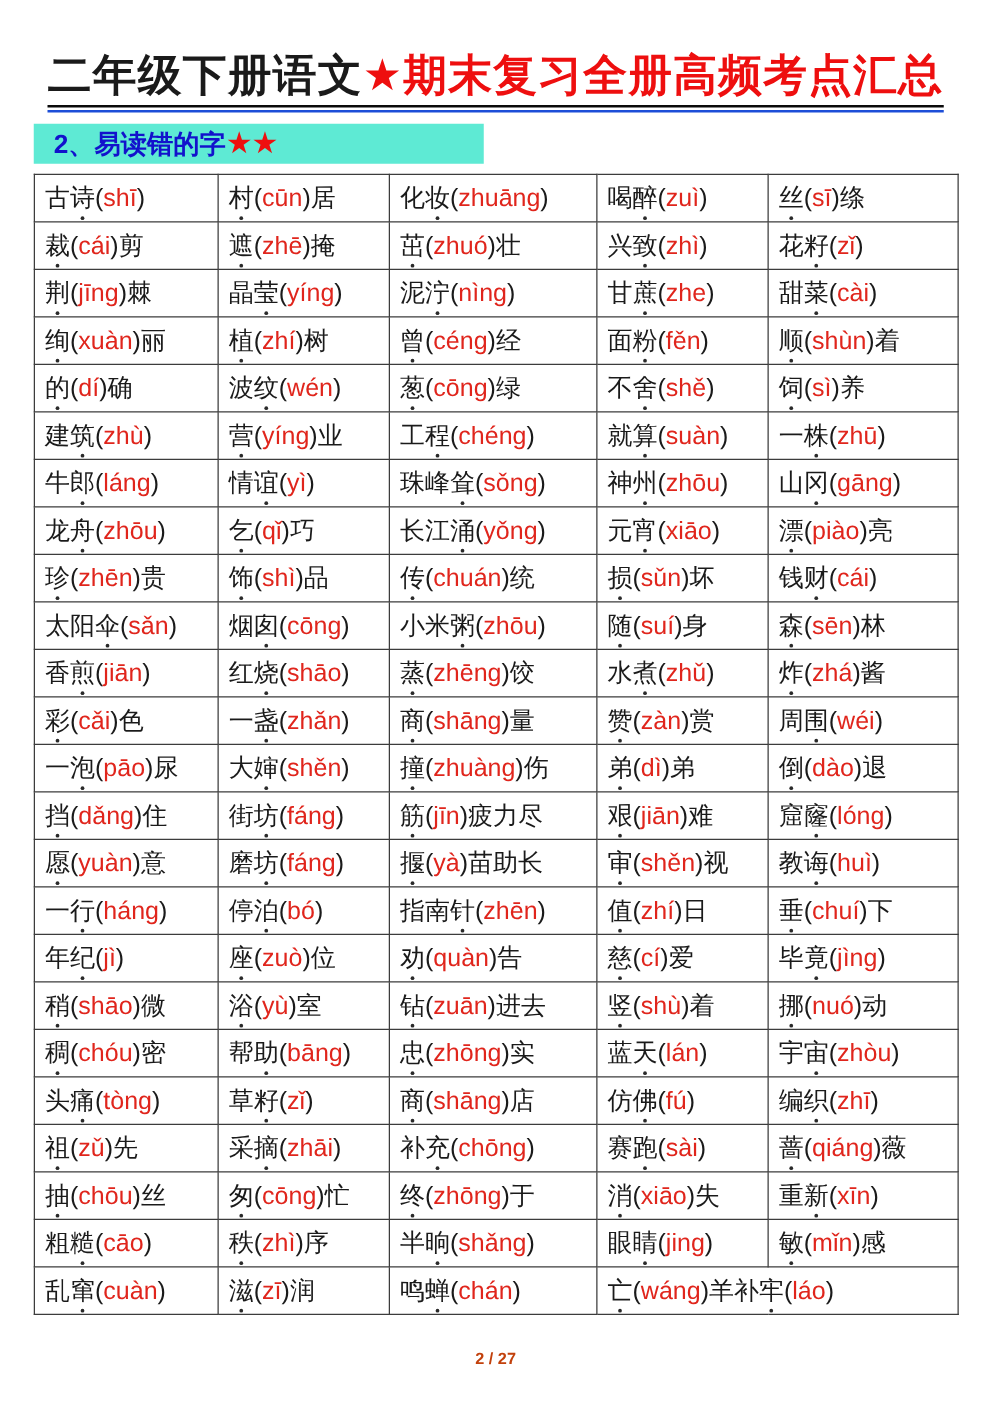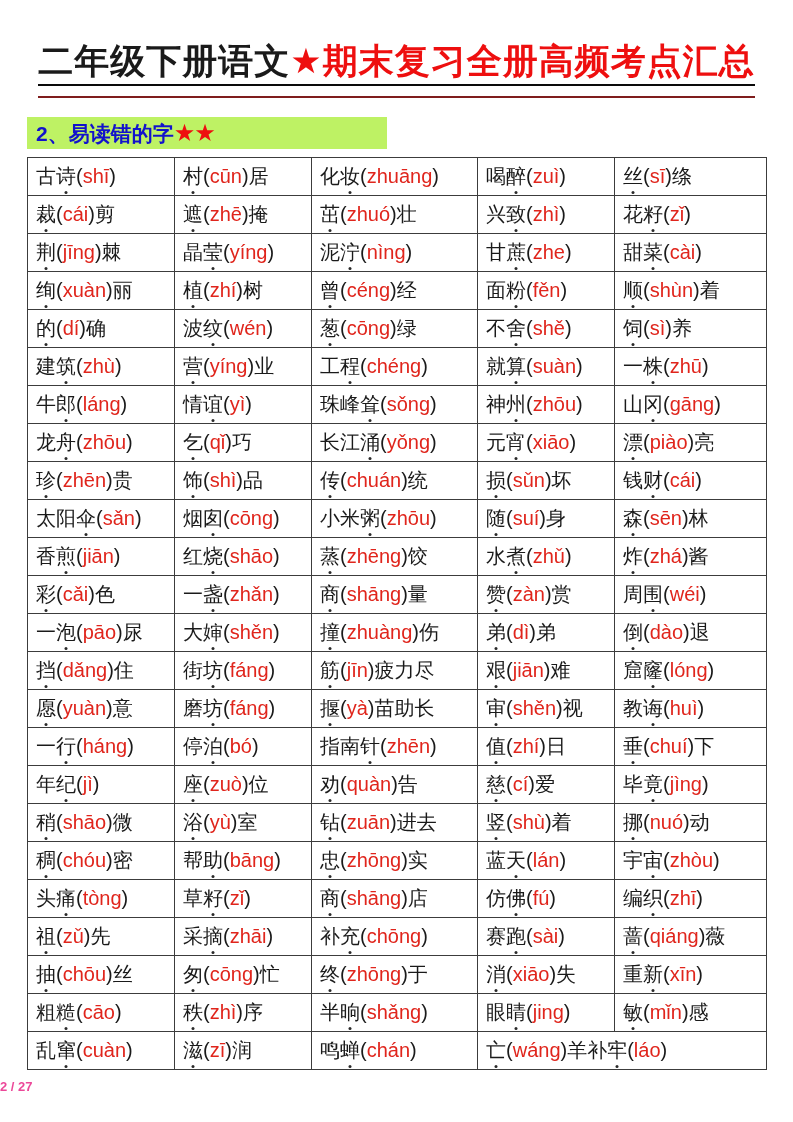--- a/index.html
+++ b/index.html
@@ -6,52 +6,52 @@
   body{
     width:793px;height:1122px;position:relative;
     font-family:"Liberation Sans","DejaVu Sans",sans-serif;
     color:#1a1a1a;
   }
   .page{position:relative;width:793px;height:1122px;overflow:hidden;}
   .content{padding:42px 27px 0 27px;}
 
   
   .title-row{text-align:center;line-height:1.1;}
-  .title-outer{display:inline-block;border-bottom:2px solid #7f1d1d;padding-bottom:10px;}
+  .title-outer{display:inline-block;border-bottom:2px solid #1d4ed8;padding-bottom:2px;}
   .title-inner{display:inline-block;border-bottom:2px solid #0a0a0a;padding-bottom:3px;
     font-size:35px;font-weight:bold;letter-spacing:1px;white-space:nowrap;}
   .title-red{color:#ee0f0f;}
 
   
   .section-heading{
-    margin-top:19px;width:360px;height:32px;line-height:32px;
-    background:#bef264;font-size:21px;font-weight:bold;color:#1212cc;
-    padding-left:9px;box-sizing:border-box;white-space:nowrap;
+    margin-top:9px;width:360px;height:32px;line-height:32px;
+    background:#5eead4;font-size:21px;font-weight:bold;color:#1212cc;
+    padding-left:16px;box-sizing:border-box;white-space:nowrap;
   }
   .section-stars{color:#ee0f0f;font-size:24px;letter-spacing:-1px;}
 
   
   table.vocab{width:739px;border-collapse:collapse;table-layout:fixed;margin-top:8px;}
   table.vocab td{
     border:1.5px solid #3c3c3c;height:37px;font-size:20px;
     padding:0 0 0 8px;vertical-align:middle;white-space:nowrap;
   }
   col.c1{width:147px;} col.c2{width:137px;} col.c3{width:166px;}
   col.c4{width:137px;} col.c5{width:152px;}
   .py{color:#e0251c;}
   .cn{color:#1a1a1a;}
   .em{position:relative;display:inline-block;}
   .em::after{
     content:'';position:absolute;left:50%;transform:translateX(-50%);
     bottom:-4px;width:3px;height:3px;border-radius:50%;background:#2a2a2a;
   }
 
   
-  .footer{position:absolute;left:0;bottom:28px;width:100%;
-    font-size:13px;font-weight:bold;color:#ec4899;}
+  .footer{position:absolute;left:0;bottom:28px;width:100%;text-align:center;
+    font-size:13px;font-weight:bold;color:#c2410c;}
 </style>
 </head>
 <body>
 
 <div class="page">
   <div class="content">
 
     <div class="title-row">
       <span class="title-outer"><span class="title-inner"><span>二年级下册语文</span><span class="title-red">★期末复习全册高频考点汇总</span></span></span>
     </div>

